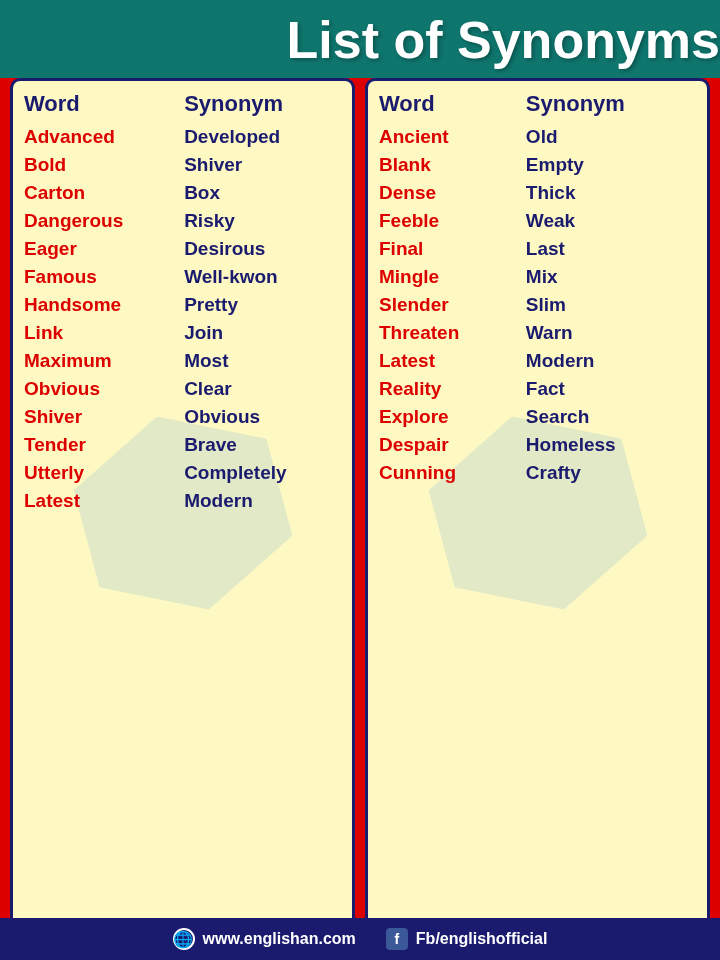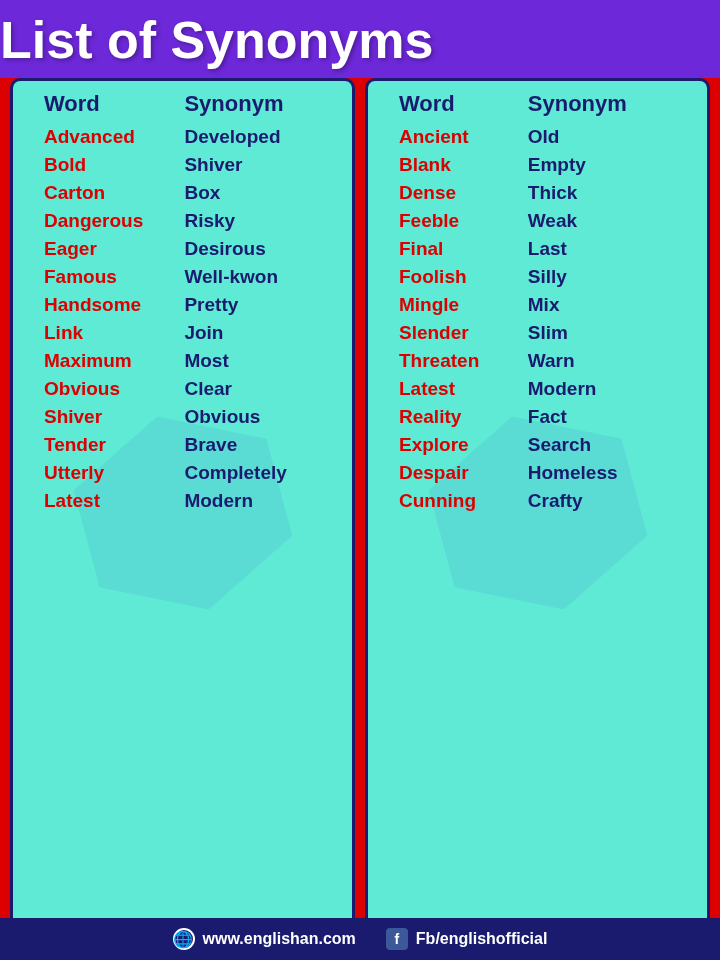--- a/index.html
+++ b/index.html
@@ -5,46 +5,46 @@
     * { margin: 0; padding: 0; box-sizing: border-box; }
     body {
       width: 720px;
       height: 960px;
       background: #dd0000;
       font-family: Arial, sans-serif;
       overflow: hidden;
     }
 
     .title-bar {
-      background: #6d28d9;
-      text-align: left;
+      background: #0f766e;
+      text-align: right;
       padding: 10px 0 8px;
     }
 
     .title-bar h1 {
       color: white;
       font-size: 52px;
       font-weight: bold;
       text-shadow: 2px 2px 4px rgba(0,0,0,0.3);
     }
 
     .main-content {
       background: #dd0000;
       padding: 0 10px 0 10px;
       display: flex;
       gap: 10px;
       height: 870px;
     }
 
     .panel {
-      background: #5eead4;
+      background: #fef9c3;
       border: 3px solid #1a1a6e;
       border-radius: 10px;
       flex: 1;
-      padding: 8px 27px;
+      padding: 8px 7px;
       overflow: hidden;
       position: relative;
     }
 
     .watermark {
       position: absolute;
       top: 50%;
       left: 50%;
       transform: translate(-50%, -50%) rotate(-15deg);
       opacity: 0.15;
@@ -255,24 +255,20 @@
     </tr>
           <tr>
       <td class="word">Feeble</td>
       <td class="synonym">Weak</td>
     </tr>
           <tr>
       <td class="word">Final</td>
       <td class="synonym">Last</td>
     </tr>
           <tr>
-      <td class="word">Foolish</td>
-      <td class="synonym">Silly</td>
-    </tr>
-          <tr>
       <td class="word">Mingle</td>
       <td class="synonym">Mix</td>
     </tr>
           <tr>
       <td class="word">Slender</td>
       <td class="synonym">Slim</td>
     </tr>
           <tr>
       <td class="word">Threaten</td>
       <td class="synonym">Warn</td>

